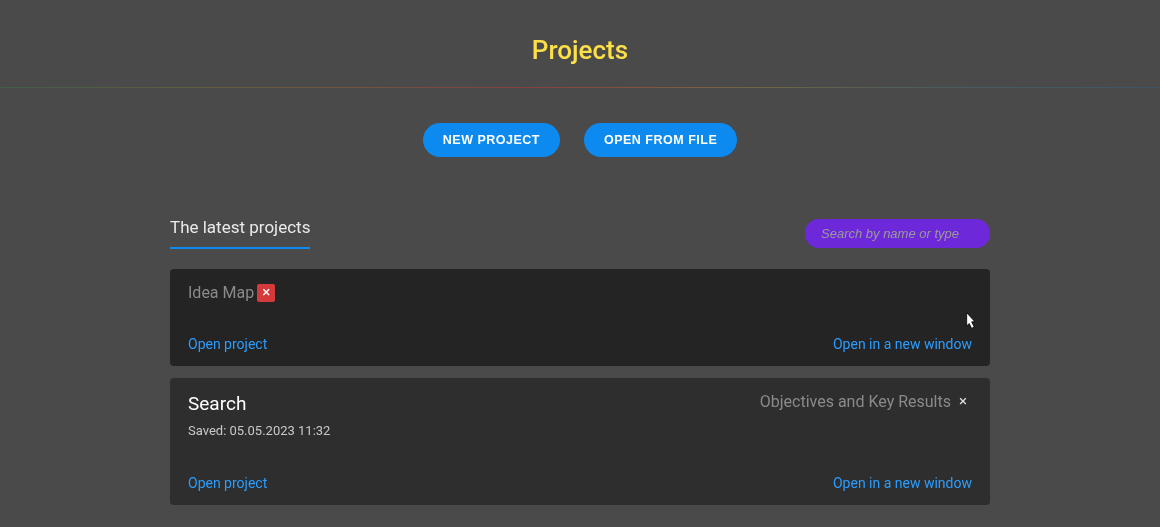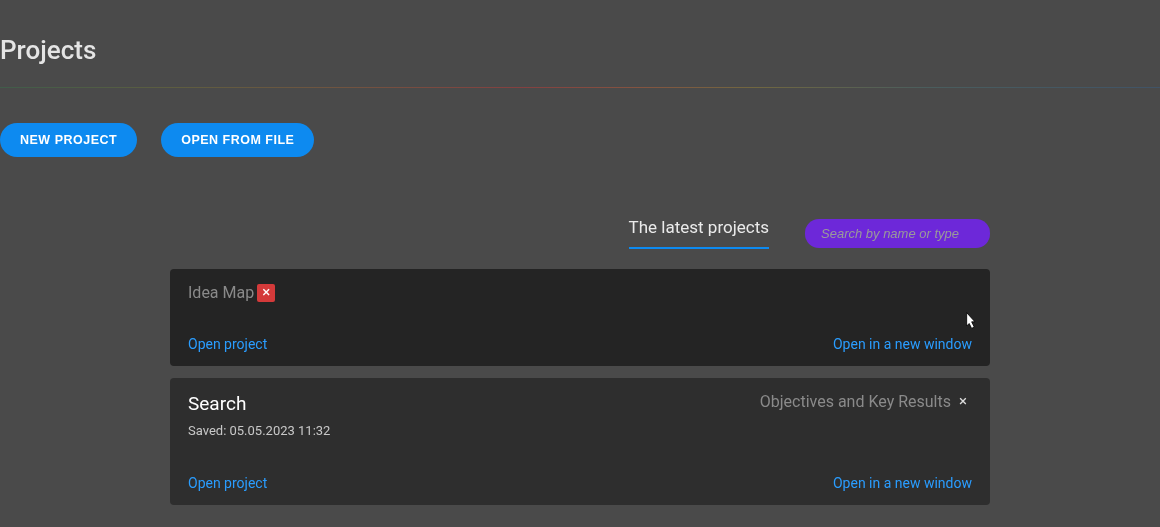--- a/index.html
+++ b/index.html
@@ -5,62 +5,64 @@
     * { margin: 0; padding: 0; box-sizing: border-box; }
     body {
       background: #4a4a4a;
       font-family: -apple-system, BlinkMacSystemFont, "Segoe UI", Roboto, sans-serif;
       color: #fff;
       width: 1160px;
       height: 527px;
       overflow: hidden;
     }
     .page-title {
+      text-align: center;
       font-size: 26px;
       font-weight: 500;
       padding: 35px 0 22px;
-      color: #e5e5e5;
+      color: #fde047;
     }
     .rainbow-line {
       height: 1px;
       width: 100%;
       background: linear-gradient(90deg, 
         #3a6a4a 0%, 
         #6a6a3a 15%, 
         #8a5a3a 30%, 
         #aa3a3a 45%, 
         #aa5a3a 55%, 
         #8a7a3a 65%, 
         #4a6a6a 80%, 
         #3a5a7a 100%);
       opacity: 0.6;
     }
     .button-row {
       display: flex;
+      justify-content: center;
       gap: 24px;
       padding: 35px 0 60px;
     }
     .pill-button {
       background: #0d8af0;
       color: #fff;
       border: none;
       padding: 10px 20px;
       border-radius: 18px;
       font-size: 12.5px;
       font-weight: 600;
       letter-spacing: 0.5px;
       cursor: pointer;
     }
     .content {
       width: 820px;
       margin: 0 auto;
     }
     .list-header {
       display: flex;
-      justify-content: flex-end;
+      justify-content: space-between;
       align-items: center;
       margin-bottom: 20px;
       gap: 36px;
     }
     .section-title {
       font-size: 17px;
       font-weight: 400;
       color: #eaeaea;
       padding-bottom: 10px;
       border-bottom: 2px solid #0d8af0;

